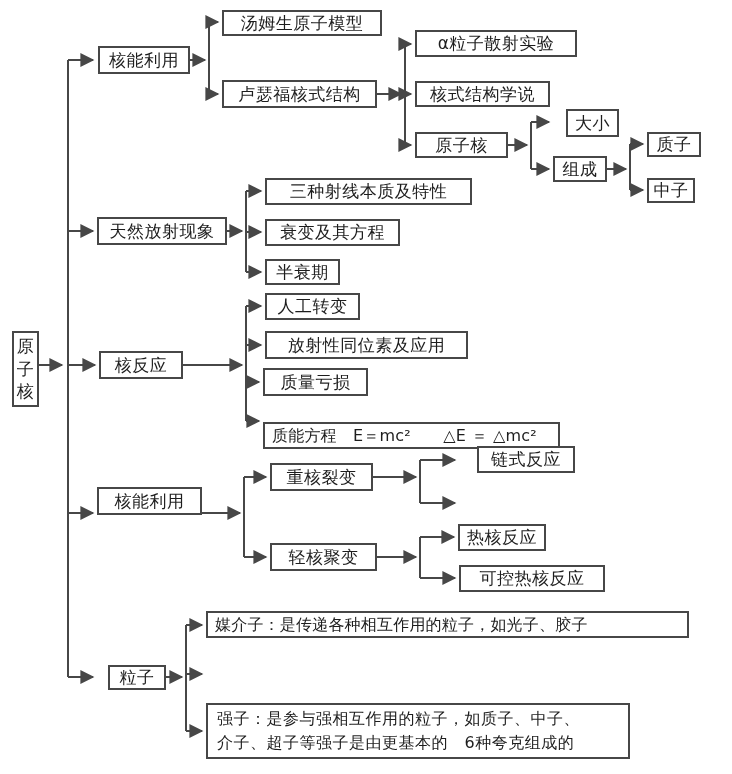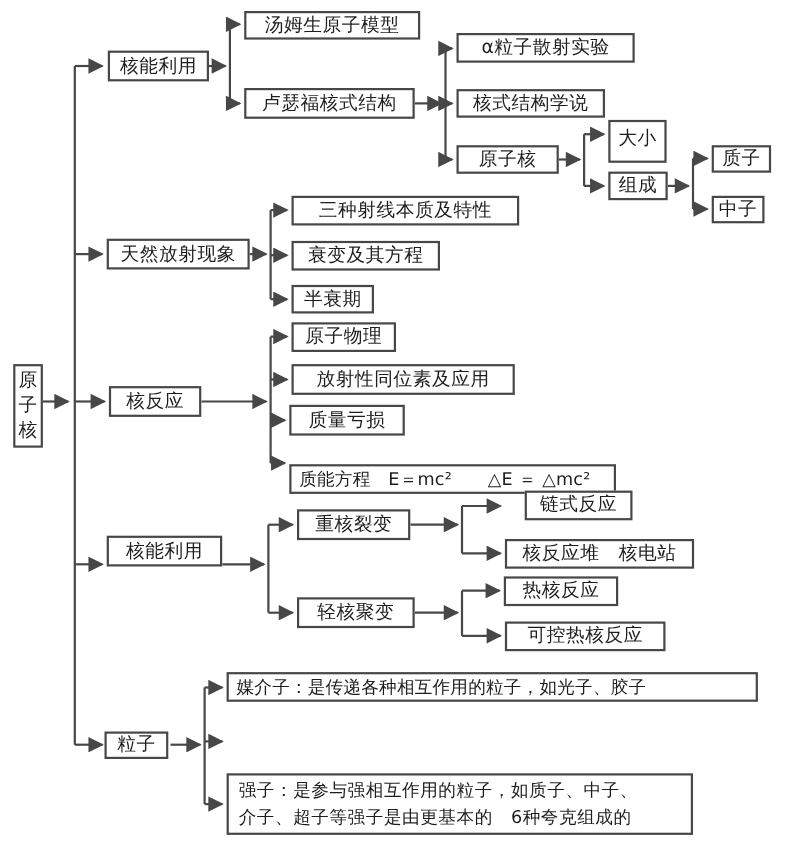--- a/index.html
+++ b/index.html
@@ -128,44 +128,43 @@
   </svg>
 
   <div class="node node--root" style="left:12px;top:331px;width:27px;height:76px;">原子核</div>
 
   <div class="node" style="left:98px;top:46px;width:92px;height:28px;">核能利用</div>
   <div class="node" style="left:222px;top:10px;width:160px;height:26px;">汤姆生原子模型</div>
   <div class="node" style="left:415px;top:30px;width:162px;height:27px;">α粒子散射实验</div>
   <div class="node" style="left:222px;top:80px;width:155px;height:28px;">卢瑟福核式结构</div>
   <div class="node" style="left:415px;top:81px;width:135px;height:26px;">核式结构学说</div>
   <div class="node" style="left:415px;top:132px;width:93px;height:26px;">原子核</div>
-  <div class="node" style="left:553px;top:109px;width:53px;height:39px;font-family:Liberation Mono, monospace;">大小</div>
+  <div class="node" style="left:566px;top:109px;width:53px;height:28px;">大小</div>
   <div class="node" style="left:553px;top:156px;width:54px;height:26px;">组成</div>
   <div class="node" style="left:647px;top:132px;width:54px;height:25px;">质子</div>
   <div class="node" style="left:647px;top:178px;width:48px;height:25px;">中子</div>
 
   <div class="node" style="left:97px;top:217px;width:130px;height:28px;">天然放射现象</div>
   <div class="node" style="left:265px;top:178px;width:207px;height:27px;">三种射线本质及特性</div>
   <div class="node" style="left:265px;top:219px;width:135px;height:27px;">衰变及其方程</div>
   <div class="node" style="left:265px;top:259px;width:75px;height:26px;">半衰期</div>
 
   <div class="node" style="left:99px;top:351px;width:84px;height:28px;">核反应</div>
-  <div class="node" style="left:265px;top:293px;width:95px;height:27px;">原子物理</div>
+  <div class="node" style="left:265px;top:293px;width:95px;height:27px;">人工转变</div>
   <div class="node" style="left:265px;top:331px;width:203px;height:28px;">放射性同位素及应用</div>
   <div class="node" style="left:263px;top:368px;width:105px;height:28px;">质量亏损</div>
   <div class="node node--left node--small" style="left:263px;top:398px;width:297px;height:27px;margin-top:24px;">质能方程　E＝mc²　　△E ＝ △mc²</div>
 
   <div class="node" style="left:97px;top:487px;width:105px;height:28px;">核能利用</div>
   <div class="node" style="left:270px;top:463px;width:103px;height:28px;">重核裂变</div>
   <div class="node" style="left:459px;top:446px;width:98px;height:27px;margin-left:18px;">链式反应</div>
-  <div class="node" style="left:459px;top:490px;width:172px;height:27px;">核反应堆　核电站</div>
   <div class="node" style="left:270px;top:543px;width:107px;height:28px;">轻核聚变</div>
-  <div class="node" style="left:458px;top:524px;width:104px;height:27px;">热核反应</div>
+  <div class="node" style="left:458px;top:524px;width:88px;height:27px;">热核反应</div>
   <div class="node" style="left:459px;top:565px;width:146px;height:27px;">可控热核反应</div>
 
-  <div class="node" style="left:95px;top:665px;width:58px;height:25px;">粒子</div>
+  <div class="node" style="left:108px;top:665px;width:58px;height:25px;">粒子</div>
   <div class="node node--left node--small" style="left:206px;top:611px;width:483px;height:27px;">媒介子：是传递各种相互作用的粒子，如光子、胶子</div>
   <div class="node node--two-line" style="left:206px;top:703px;width:424px;height:56px;">
     <span>强子：是参与强相互作用的粒子，如质子、中子、</span>
     <span>介子、超子等强子是由更基本的　6种夸克组成的</span>
   </div>
 
 </div>
 
 </body></html>

